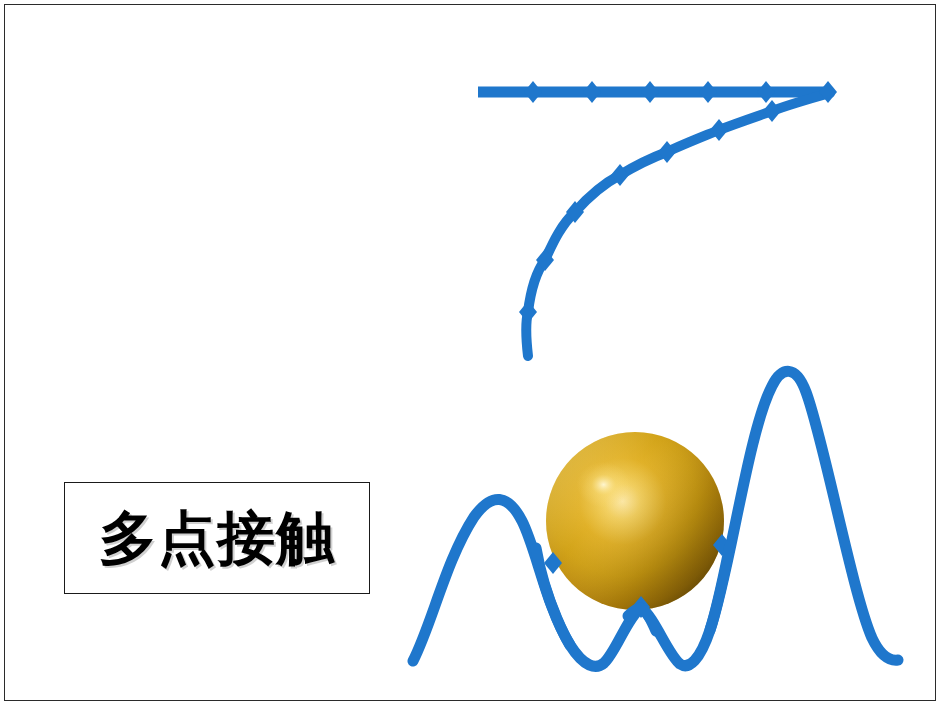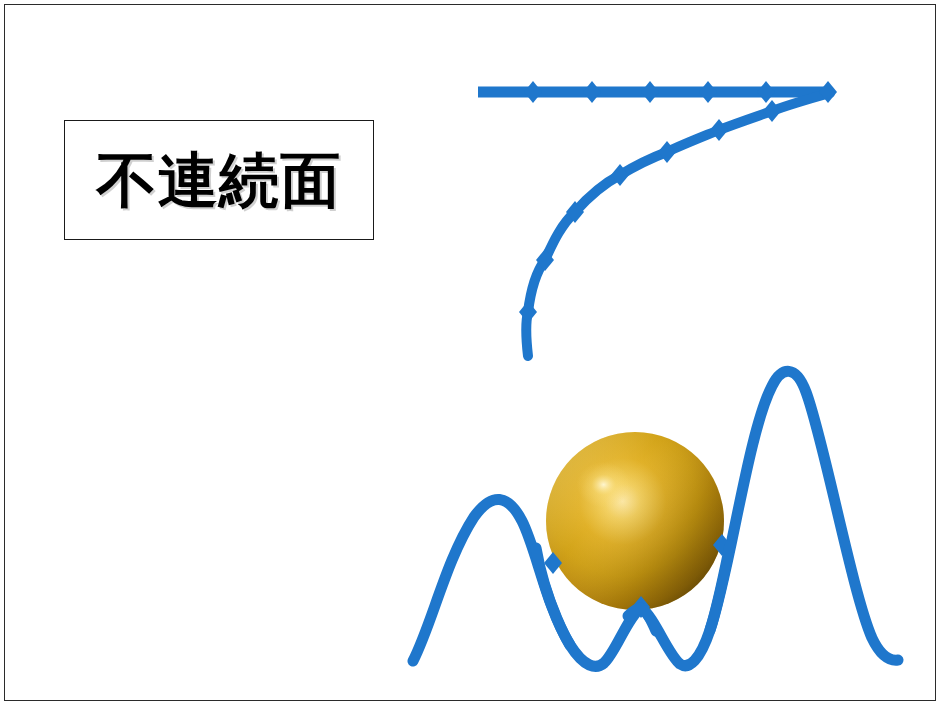--- a/index.html
+++ b/index.html
@@ -170,18 +170,18 @@
       </g>
 
       <g>
         <path d="M 536 548 C 546 606 570 645 570 645" fill="none" stroke="#1f77cc" stroke-width="11" stroke-linecap="round"></path>
         <path d="M 628 616 C 634 610 638 608 641 608 C 646 610 652 622 656 631" fill="none" stroke="#1f77cc" stroke-width="11" stroke-linecap="round"></path>
         <path d="M 710 630 C 718 605 724 574 730 545" fill="none" stroke="#1f77cc" stroke-width="11" stroke-linecap="round"></path>
       </g>
     </g>
   </svg>
 
-  <div id="label-box-1" class="label-box">
-    <span class="label-text">不連続面</span>
+
+  <div id="label-box-2" class="label-box">
+    <span class="label-text">多点接触</span>
   </div>
-
 
 </div>
 
 </body></html>

